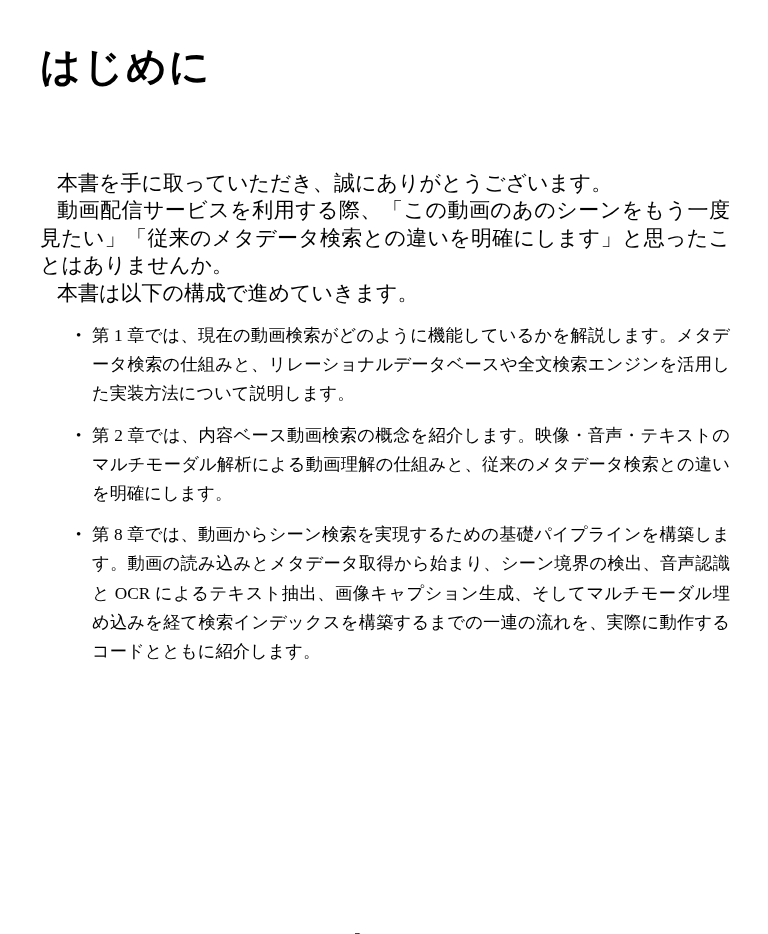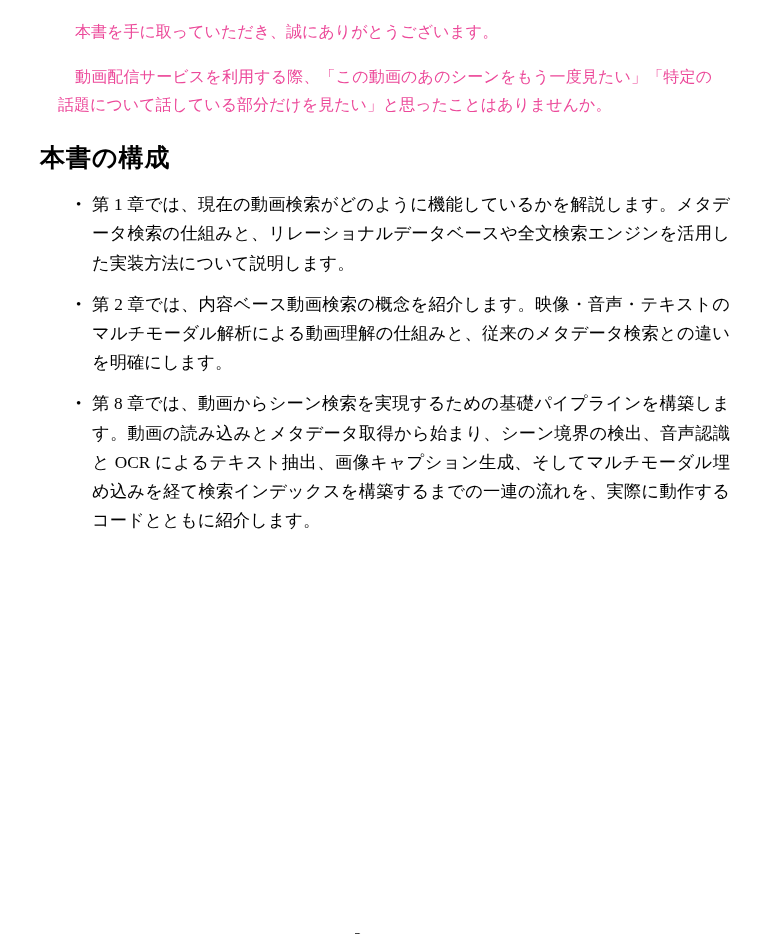--- a/index.html
+++ b/index.html
@@ -21,26 +21,26 @@
   h1.doc-title {
     font-family: "Liberation Sans", "DejaVu Sans", sans-serif;
     font-weight: bold;
     font-size: 40px;
     line-height: 1.1;
     letter-spacing: 2px;
     margin: 44px 0 82px 0;
     color: #000000;
   }
   p.body-par {
-    margin: 18px;
-    font-size: 16px;
+    margin: 0;
+    font-size: 21px;
     line-height: 27.4px;
     text-align: justify;
     text-indent: 17px;
-    color: #ec4899;
+    color: #000000;
   }
   h2.section-heading {
     font-family: "Liberation Sans", "DejaVu Sans", sans-serif;
     font-weight: bold;
     font-size: 25px;
     line-height: 1.2;
     letter-spacing: 1px;
     margin: 24px 0 18px 0;
     color: #000000;
   }
@@ -76,29 +76,30 @@
     font-size: 16px;
     line-height: 1.2;
     color: #000000;
   }
 </style>
 </head>
 <body>
 
 <div class="page">
 
+  <h1 class="doc-title">はじめに</h1>
 
   <p class="body-par">本書を手に取っていただき、誠にありがとうございます。</p>
 
-  <p class="body-par">動画配信サービスを利用する際、「この動画のあのシーンをもう一度見たい」「特定の話題について話している部分だけを見たい」と思ったことはありませんか。</p>
+  <p class="body-par">動画配信サービスを利用する際、「この動画のあのシーンをもう一度見たい」「従来のメタデータ検索との違いを明確にします」と思ったことはありませんか。</p>
 
 
 
-  <h2 class="section-heading">本書の構成</h2>
 
+  <p class="body-par">本書は以下の構成で進めていきます。</p>
 
   <ul class="chapter-list">
     <li>
       <span class="bullet">•</span>
       <span class="li-text">第 1 章では、現在の動画検索がどのように機能しているかを解説します。メタデータ検索の仕組みと、リレーショナルデータベースや全文検索エンジンを活用した実装方法について説明します。</span>
     </li>
     <li>
       <span class="bullet">•</span>
       <span class="li-text">第 2 章では、内容ベース動画検索の概念を紹介します。映像・音声・テキストのマルチモーダル解析による動画理解の仕組みと、従来のメタデータ検索との違いを明確にします。</span>
     </li>

